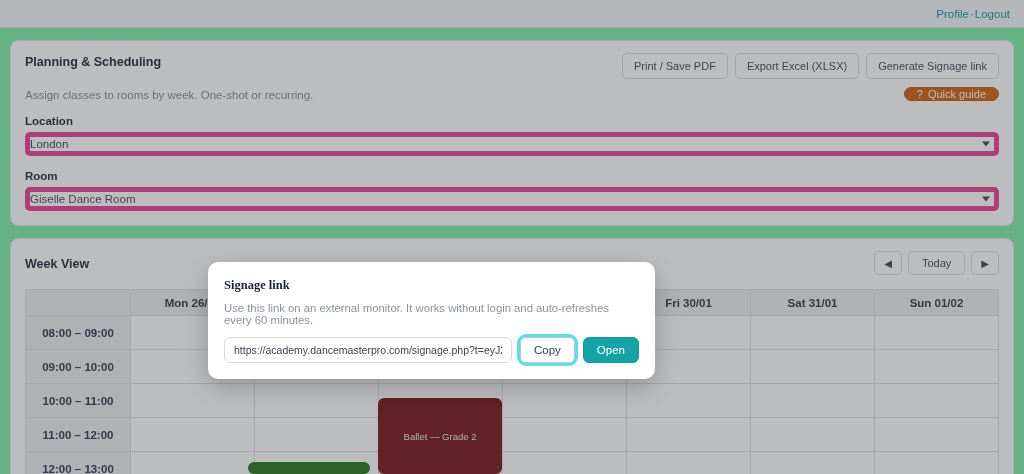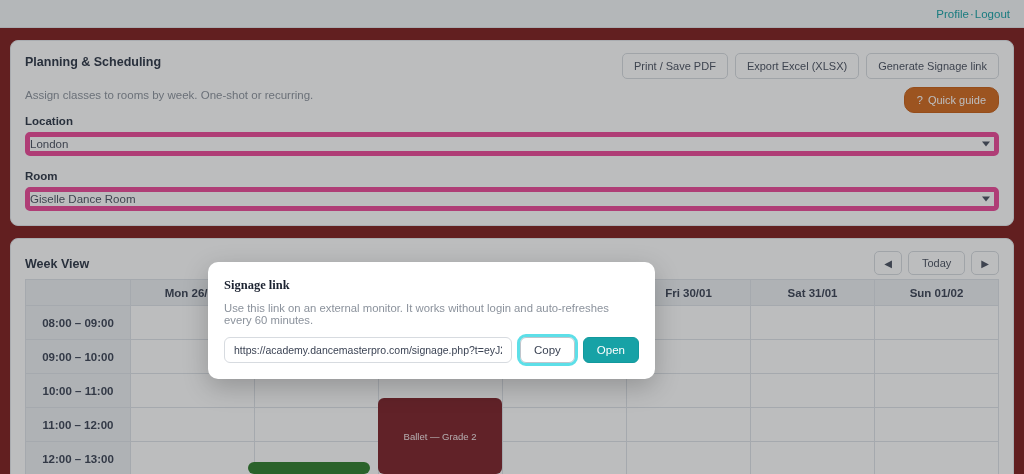--- a/index.html
+++ b/index.html
@@ -8,21 +8,21 @@
     width: 1024px; height: 474px;
     overflow: hidden;
     font-family: "Liberation Sans", sans-serif;
     background: #f2f4f7;
   }
 
   
   #page {
     position: absolute; inset: 0;
     width: 1024px; height: 474px;
-    background: #7f1d1d;
+    background: #86efac;
   }
   #dim {
     position: absolute; inset: 0;
     background: rgba(33, 37, 41, 0.30);
     z-index: 50;
   }
 
   
   .topbar {
     height: 28px;
@@ -73,21 +73,21 @@
     cursor: pointer;
   }
   .btn-quick {
     position: absolute;
     right: 14px; top: 46px;
     background: #d2691e;
     border: 1px solid #c75f16;
     color: #ffffff;
     font-size: 11px;
     border-radius: 10px;
-    padding: 6px 12px;
+    padding: 0 12px;
     white-space: nowrap;
     cursor: pointer;
   }
   .btn-quick .qmark { margin-right: 5px; }
 
   
   .field-label {
     font-size: 11.5px; font-weight: bold; color: #2c3545;
     margin: 14px 0 5px 0;
   }
@@ -110,21 +110,21 @@
     width: 0; height: 0;
     border-left: 4px solid transparent;
     border-right: 4px solid transparent;
     border-top: 5px solid #4a5160;
     pointer-events: none;
   }
 
   
   .week-head {
     display: flex; align-items: center; justify-content: space-between;
-    margin-bottom: 4px;
+    margin-bottom: 14px;
   }
   .week-nav { display: flex; gap: 6px; }
   .nav-btn {
     border: 1px solid #d7dbe0;
     background: #ffffff;
     border-radius: 5px;
     font-size: 10px;
     color: #4a5160;
     padding: 5px 9px;
     cursor: pointer;

